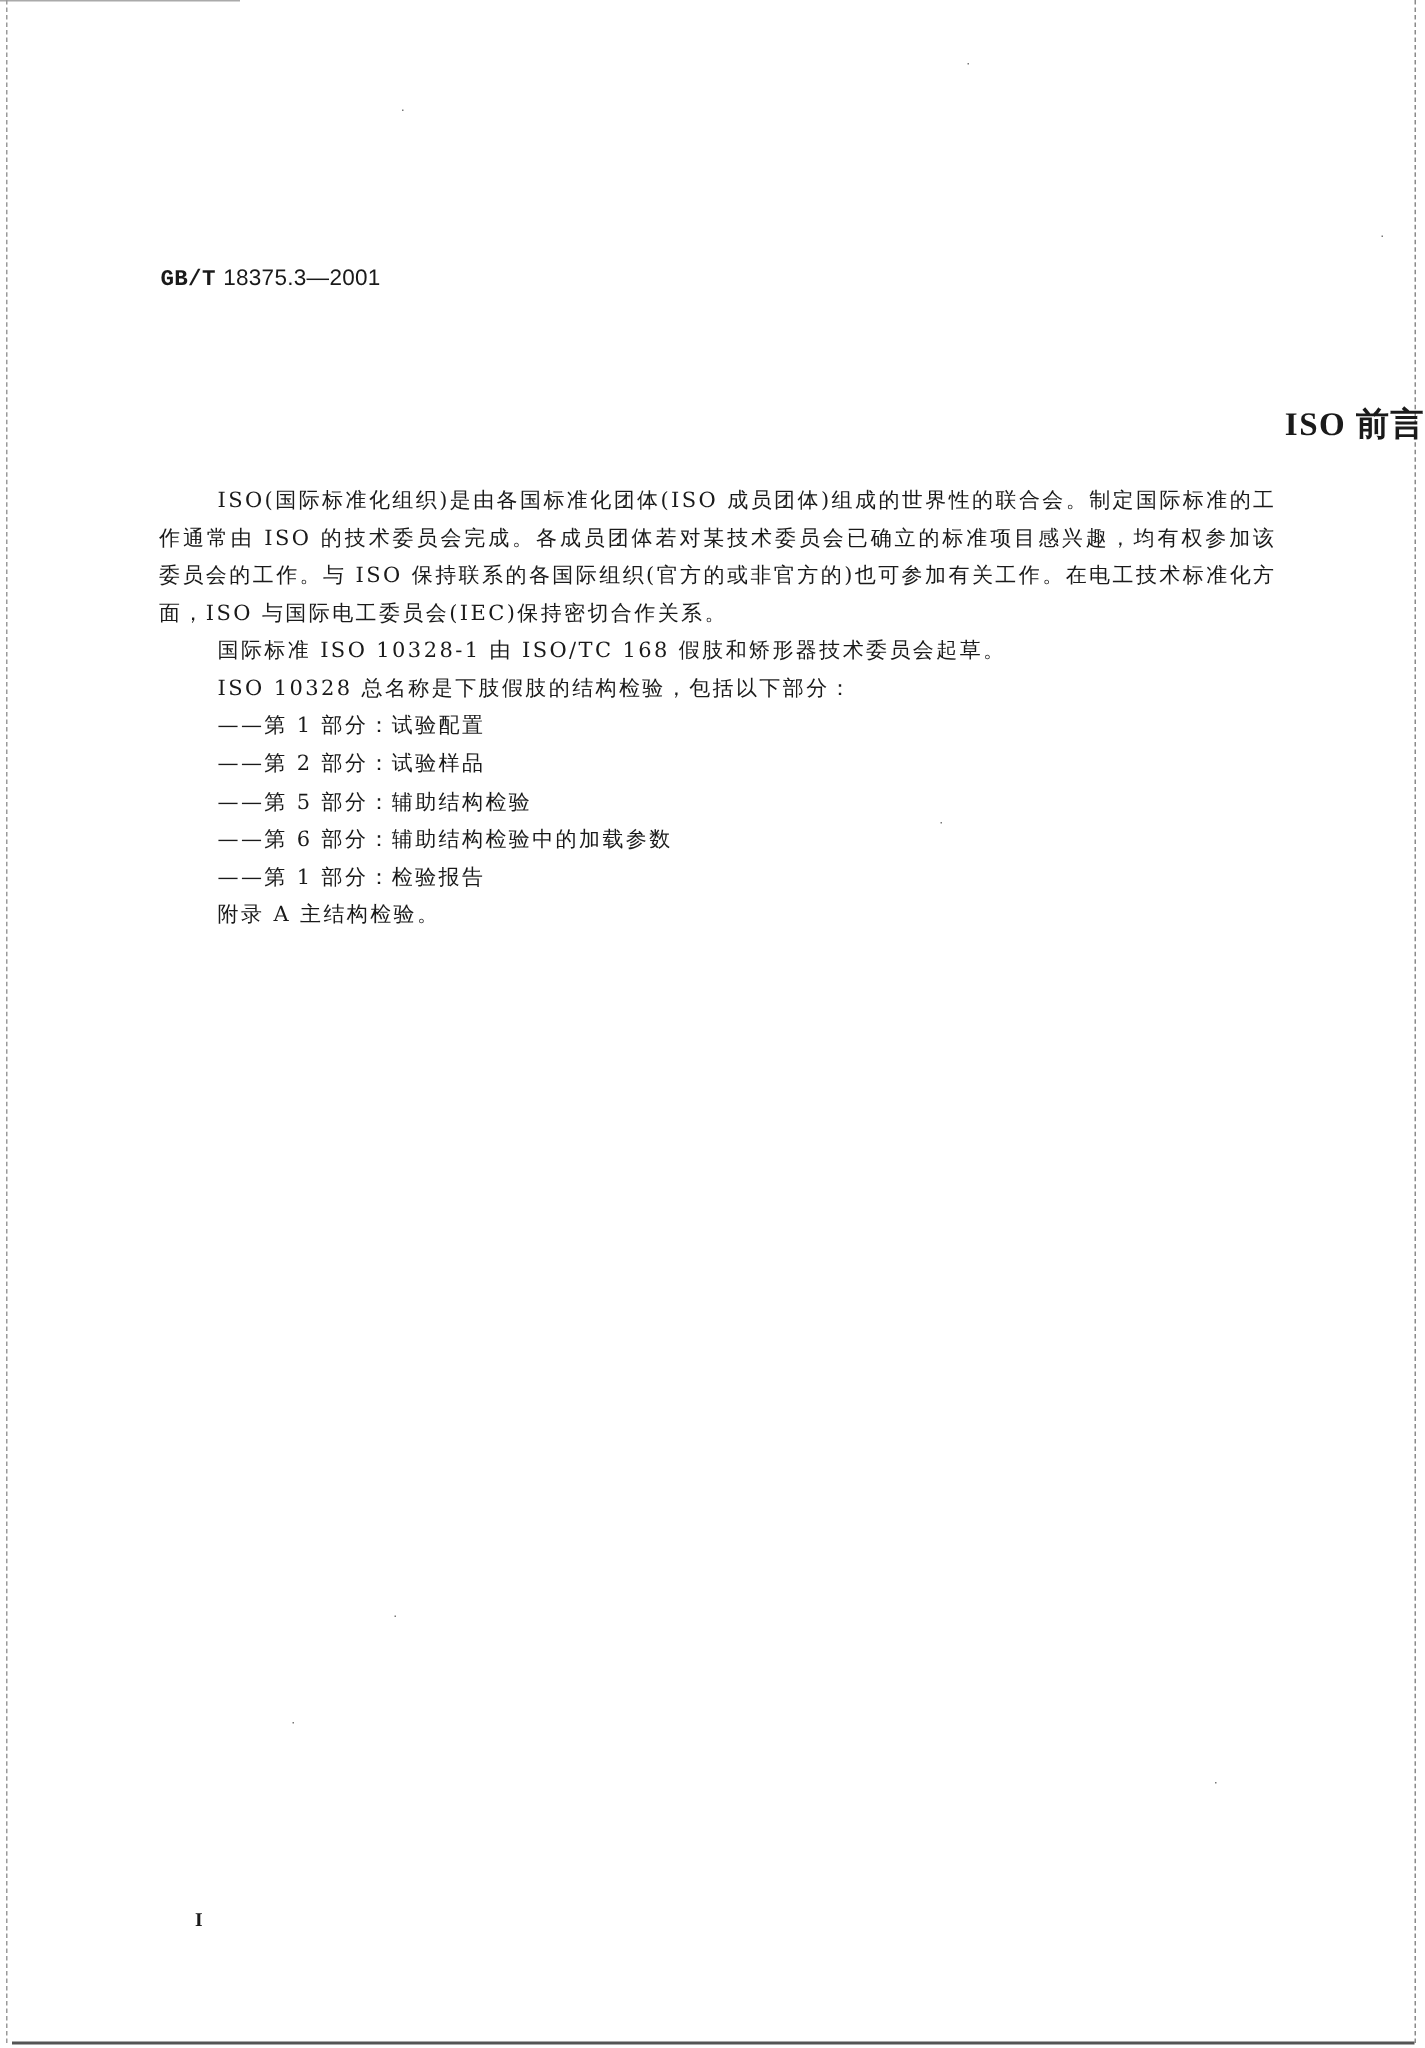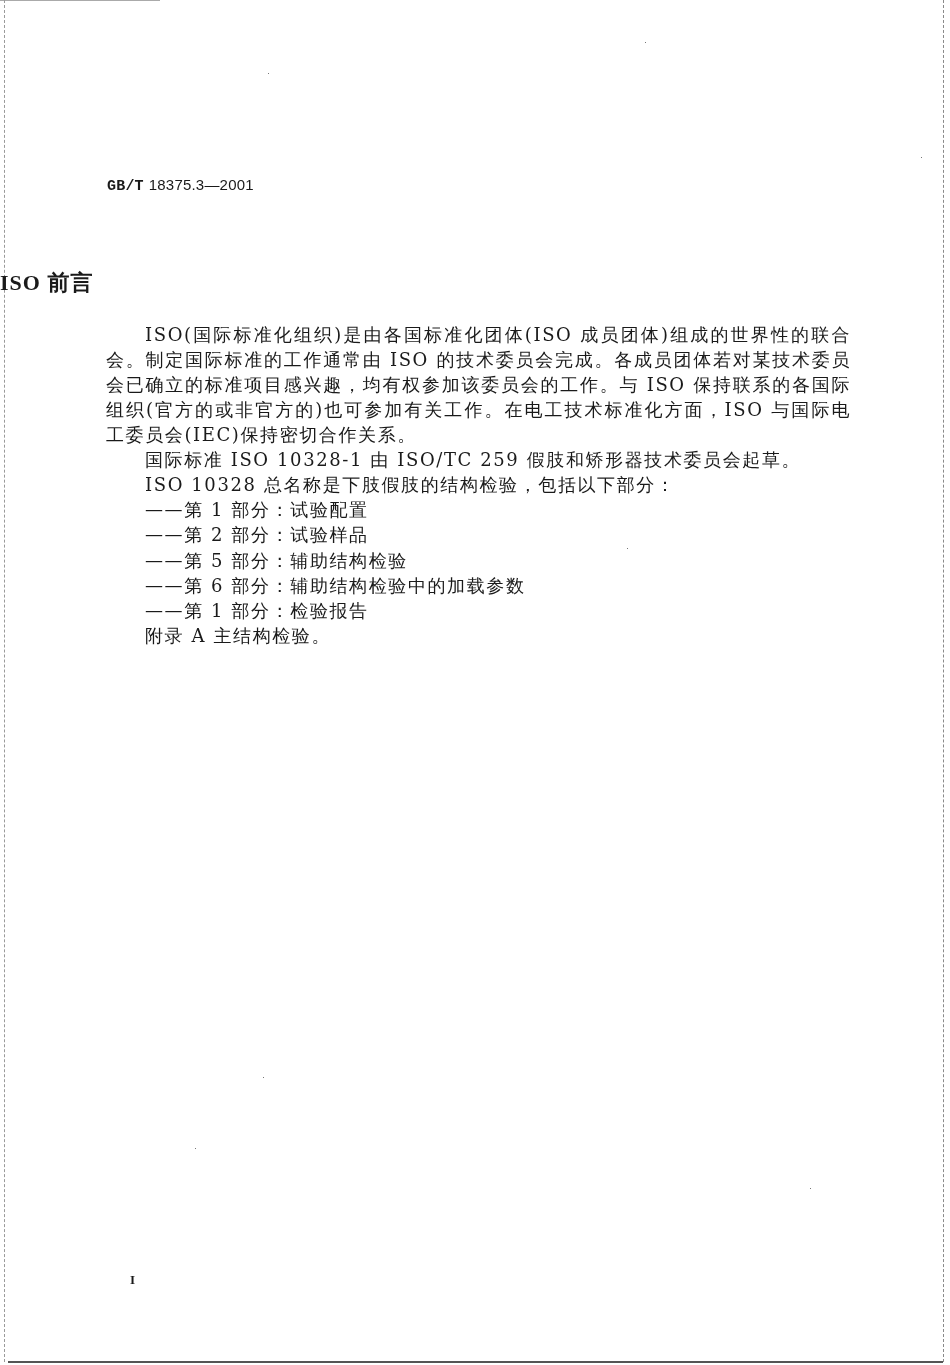--- a/index.html
+++ b/index.html
@@ -61,32 +61,32 @@
     }
     .doc-code .number {
       font-family: "Liberation Sans", sans-serif;
       font-size: 15px;
     }
     .title {
       position: absolute;
       left: 0;
       width: 950px;
       top: 268px;
-      text-align: left;
+      text-align: right;
       font-family: "Liberation Serif", serif;
       font-weight: bold;
       font-size: 22px;
       letter-spacing: 1px;
     }
     .body-text {
       position: absolute;
       left: 106px;
       top: 322px;
       width: 745px;
-      font-size: 18px;
+      font-size: 14px;
       line-height: 25px;
       letter-spacing: 1.6px;
     }
     .para {
       margin: 0;
       text-indent: 39px;
       text-align: justify;
       text-align-last: left;
     }
     .list-item {
@@ -127,21 +127,21 @@
 
 <div class="doc-code">
   <span class="prefix">GB/T</span>
   <span class="number">18375.3—2001</span>
 </div>
 
 <div class="title">ISO 前言</div>
 
 <div class="body-text">
   <p class="para">ISO(国际标准化组织)是由各国标准化团体(ISO 成员团体)组成的世界性的联合会。制定国际标准的工作通常由 ISO 的技术委员会完成。各成员团体若对某技术委员会已确立的标准项目感兴趣，均有权参加该委员会的工作。与 ISO 保持联系的各国际组织(官方的或非官方的)也可参加有关工作。在电工技术标准化方面，ISO 与国际电工委员会(IEC)保持密切合作关系。</p>
-  <p class="para">国际标准 ISO 10328-1 由 ISO/TC 259 假肢和矫形器技术委员会起草。</p>
+  <p class="para">国际标准 ISO 10328-1 由 ISO/TC 168 假肢和矫形器技术委员会起草。</p>
   <p class="para">ISO 10328 总名称是下肢假肢的结构检验，包括以下部分：</p>
   <p class="list-item">——第 1 部分：试验配置</p>
   <p class="list-item">——第 2 部分：试验样品</p>
   <p class="list-item">——第 5 部分：辅助结构检验</p>
   <p class="list-item">——第 6 部分：辅助结构检验中的加载参数</p>
   <p class="list-item">——第 1 部分：检验报告</p>
   <p class="para">附录 A 主结构检验。</p>
 </div>
 
 <div class="page-number">I</div>

